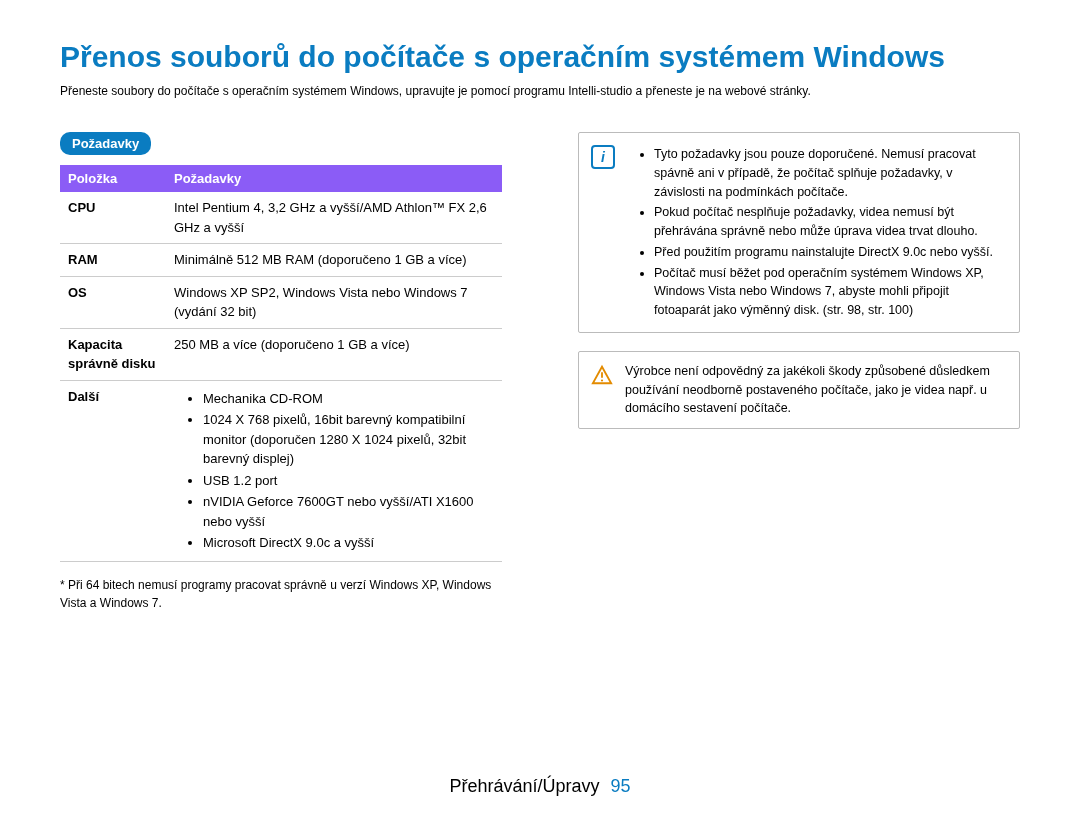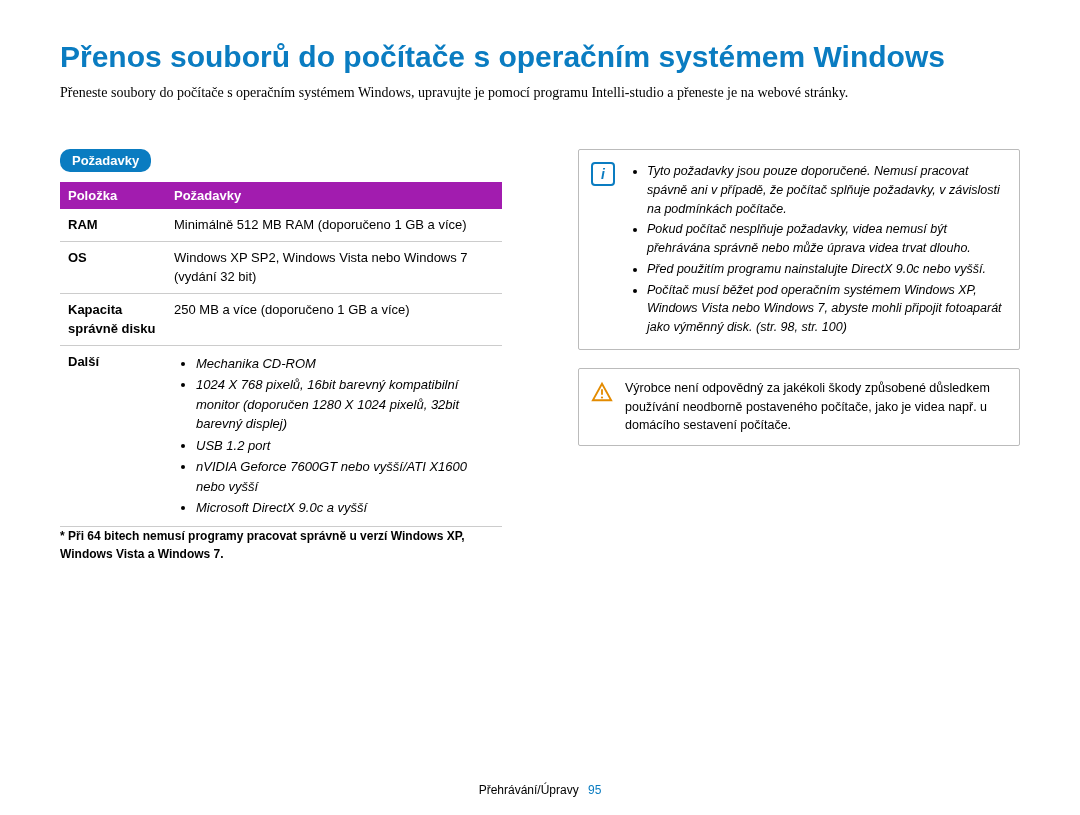--- a/index.html
+++ b/index.html
@@ -18,24 +18,23 @@
     padding: 40px 60px 16px 60px;
     position: relative;
   }
   h1.page-title {
     margin: 0 0 8px 0;
     font-size: 30px;
     font-weight: bold;
     color: #0a7cc1;
   }
   p.intro {
-    margin: 0 0 46px 0;
-    font-size: 14px;
-    line-height: 1.5;
-    font-family: Liberation Serif, serif;
+    margin: 0 0 32px 0;
+    font-size: 12px;
+    line-height: 1.5;
   }
   .columns {
     display: flex;
     gap: 76px;
   }
   .col {
     flex: 1;
     min-width: 0;
   }
   .tag {
@@ -47,48 +46,47 @@
     padding: 4px 12px;
     border-radius: 10px;
     margin-bottom: 10px;
   }
   table.req {
     width: 100%;
     border-collapse: collapse;
     font-size: 13px;
   }
   table.req thead th {
-    background: #a21caf;
+    background: #8b5cf6;
     color: #fff;
     text-align: left;
     padding: 6px 8px;
     font-weight: bold;
   }
   table.req tbody td {
     padding: 6px 8px;
     vertical-align: top;
     border-bottom: 1px solid #ccc;
     line-height: 1.5;
   }
   table.req tbody td.label {
     font-weight: bold;
     width: 90px;
   }
   ul.bullets {
     margin: 0;
     padding-left: 18px;
   }
   ul.bullets li {
-    margin: 2px 4px;
-    font-style: italic;
+    margin: 2px 11px;
   }
   .footnote {
     font-size: 12px;
-    line-height: 1.5;
-    font-weight: bold;
+    margin-top: 14px;
+    line-height: 1.5;
   }
 
   .notebox {
     display: flex;
     border: 1px solid #bbb;
     border-radius: 2px;
     padding: 10px 12px;
     font-size: 12.5px;
     line-height: 1.5;
     margin-bottom: 18px;
@@ -114,21 +112,21 @@
     font-style: italic;
   }
   .icon-warning svg { width: 22px; height: 22px; }
 
   .page-footer {
     position: absolute;
     bottom: 18px;
     left: 0;
     width: 1080px;
     text-align: center;
-    font-size: 12px;
+    font-size: 18px;
   }
   .page-footer .section-name { margin-right: 6px; }
   .page-footer .page-num { color: #0a7cc1; }
 </style>
 </head>
 <body>
 
 <div class="page">
   <h1 class="page-title">Přenos souborů do počítače s operačním systémem Windows</h1>
   <p class="intro">Přeneste soubory do počítače s operačním systémem Windows, upravujte je pomocí programu Intelli-studio a přeneste je na webové stránky.</p>
@@ -138,20 +136,24 @@
       <span class="tag">Požadavky</span>
 
       <table class="req">
         <thead>
           <tr>
             <th>Položka</th>
             <th>Požadavky</th>
           </tr>
         </thead>
         <tbody>
+          <tr>
+            <td class="label">CPU</td>
+            <td>Intel Pentium 4, 3,2 GHz a vyšší/AMD Athlon™ FX 2,6 GHz a vyšší</td>
+          </tr>
           <tr>
             <td class="label">RAM</td>
             <td>Minimálně 512 MB RAM (doporučeno 1 GB a více)</td>
           </tr>
           <tr>
             <td class="label">OS</td>
             <td>Windows XP SP2, Windows Vista nebo Windows 7 (vydání 32 bit)</td>
           </tr>
           <tr>
             <td class="label">Kapacita správně disku</td>

